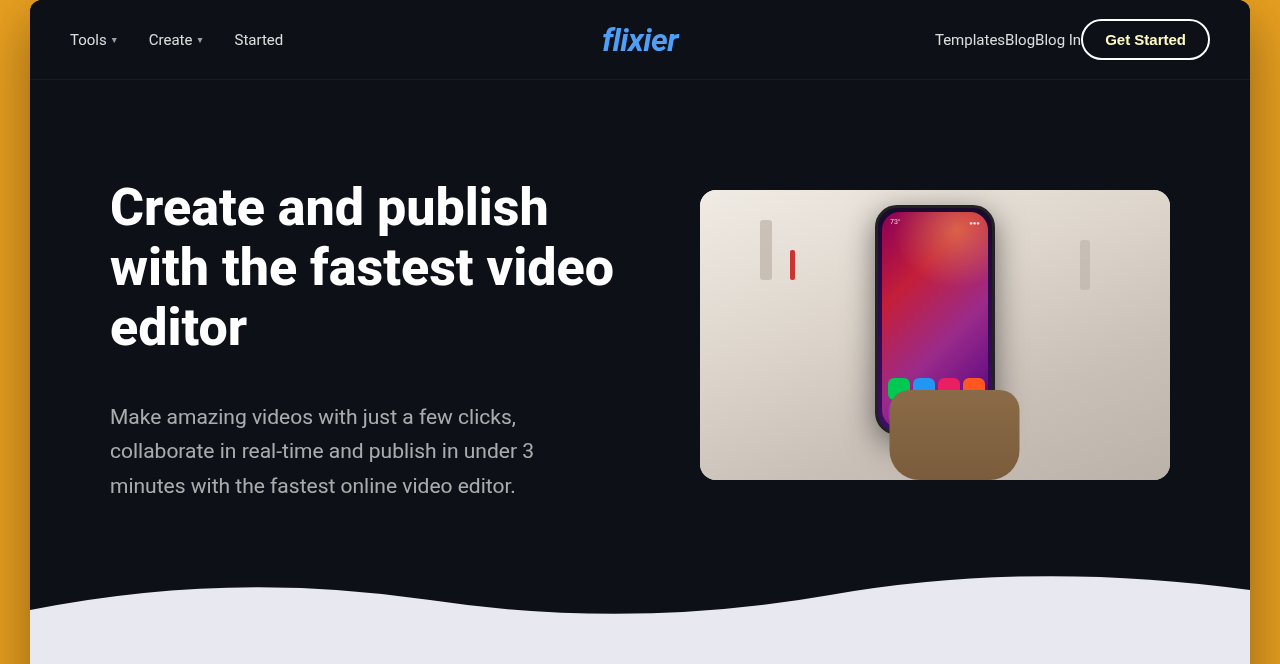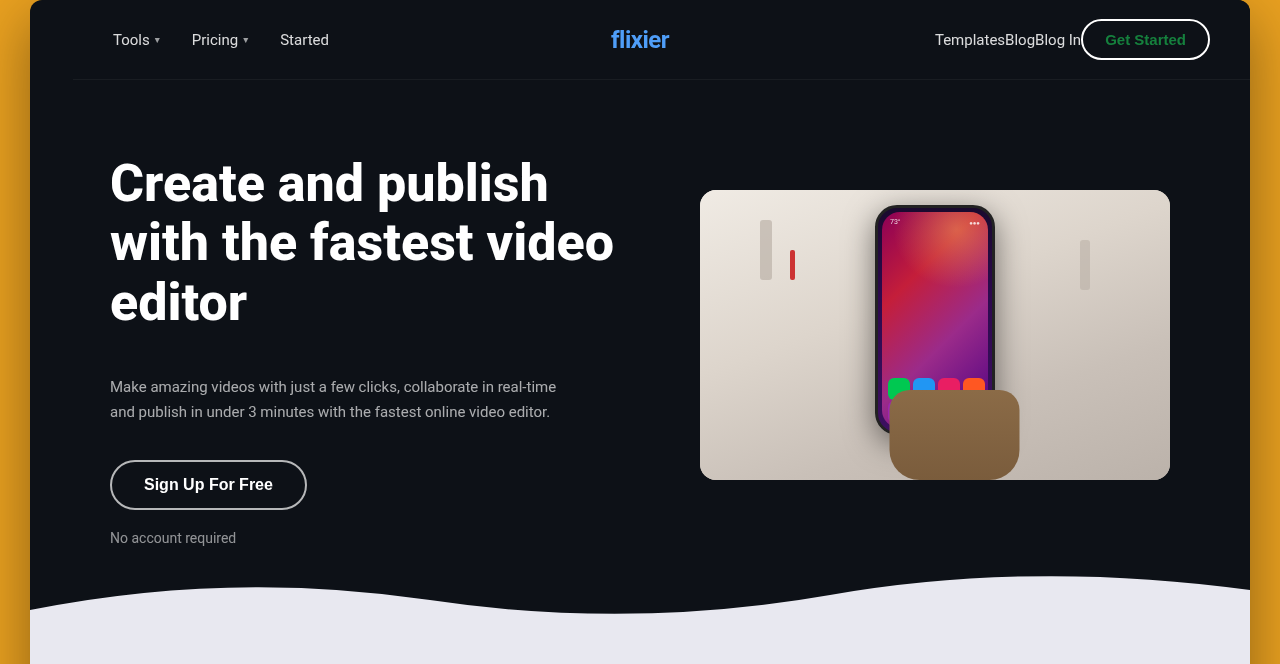--- a/index.html
+++ b/index.html
@@ -23,21 +23,20 @@
 
     
     .navbar {
       background: #0d1117;
       display: flex;
       align-items: center;
       justify-content: space-between;
       padding: 0 40px;
       height: 80px;
       border-bottom: 1px solid rgba(255,255,255,0.05);
-      margin-left: 43px;
     }
 
     .nav-left {
       display: flex;
       align-items: center;
       gap: 32px;
     }
 
     .nav-item {
       color: rgba(255,255,255,0.85);
@@ -51,35 +50,36 @@
 
     .nav-item .chevron {
       font-size: 10px;
       opacity: 0.7;
     }
 
     .logo {
       position: absolute;
       left: 50%;
       transform: translateX(-50%);
-      font-size: 24px;
+      font-size: 32px;
       font-weight: 700;
       color: #4F9EF8;
       letter-spacing: -0.5px;
+      font-style: italic;
     }
 
     .nav-right {
       display: flex;
       align-items: center;
     }
 
     .btn-get-started {
       background: transparent;
       border: 2px solid #fff;
-      color: #15803d;
+      color: #fef9c3;
       padding: 10px 22px;
       border-radius: 25px;
       font-size: 15px;
       font-weight: 600;
       cursor: pointer;
       white-space: nowrap;
     }
 
     
     .hero {
@@ -98,24 +98,24 @@
 
     .hero-title {
       font-size: 52px;
       font-weight: 800;
       color: #ffffff;
       line-height: 1.15;
       margin-bottom: 42px;
     }
 
     .hero-subtitle {
-      font-size: 15px;
+      font-size: 21px;
       color: rgba(255,255,255,0.65);
       line-height: 1.65;
-      margin-bottom: 36px;
+      margin-bottom: 18px;
       max-width: 460px;
     }
 
     .btn-signup {
       background: transparent;
       border: 2px solid rgba(255,255,255,0.7);
       color: #fff;
       padding: 14px 32px;
       border-radius: 30px;
       font-size: 16px;
@@ -250,21 +250,21 @@
 
 <div class="browser-window">
 
   <nav class="navbar">
     <div class="nav-left">
       <div class="nav-item">
         <span>Tools</span>
         <span class="chevron">▾</span>
       </div>
       <div class="nav-item">
-        <span>Pricing</span>
+        <span>Create</span>
         <span class="chevron">▾</span>
       </div>
       <div class="nav-item">
         <span>Started</span>
       </div>
     </div>
 
     <div class="logo">
       <span>flixier</span>
     </div>
@@ -282,26 +282,20 @@
       <button class="btn-get-started">
         <span>Get Started</span>
       </button>
     </div>
   </nav>
 
   <section class="hero">
     <div class="hero-content">
       <h1 class="hero-title">Create and publish with the fastest video editor</h1>
       <p class="hero-subtitle">Make amazing videos with just a few clicks, collaborate in real-time and publish in under 3 minutes with the fastest online video editor.</p>
-      <div>
-        <button class="btn-signup">
-          <span>Sign Up For Free</span>
-        </button>
-        <p class="no-account">No account required</p>
-      </div>
     </div>
 
     <div class="hero-image-wrap">
       <div class="phone-image-placeholder">
         <div class="phone-visual">
           <div class="wall-bg"></div>
 
           <div style="position:absolute; top:30px; left:60px; width:12px; height:60px; background:rgba(180,170,160,0.6); border-radius:3px;"></div>
           <div style="position:absolute; top:50px; right:80px; width:10px; height:50px; background:rgba(180,170,160,0.5); border-radius:3px;"></div>
 

